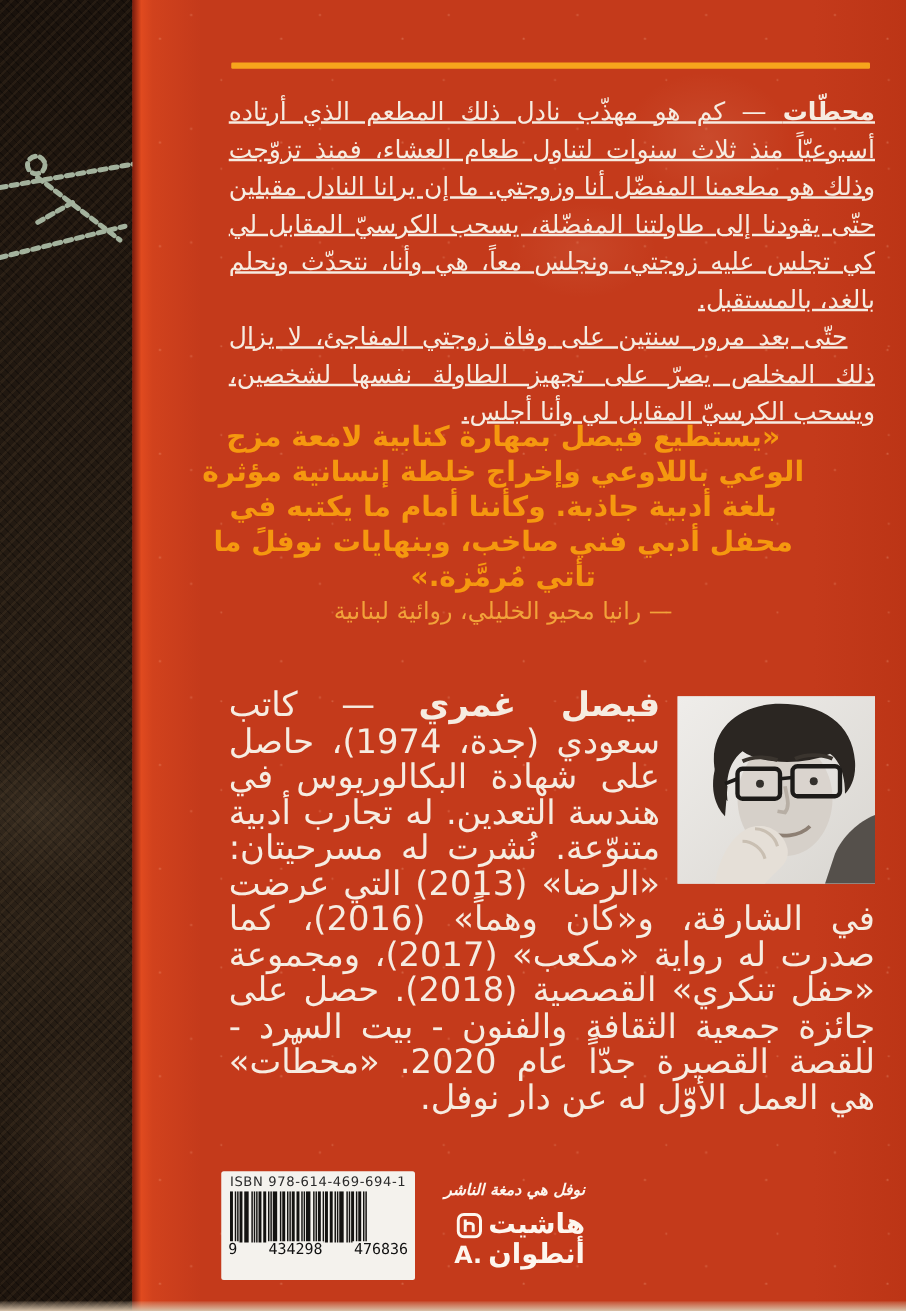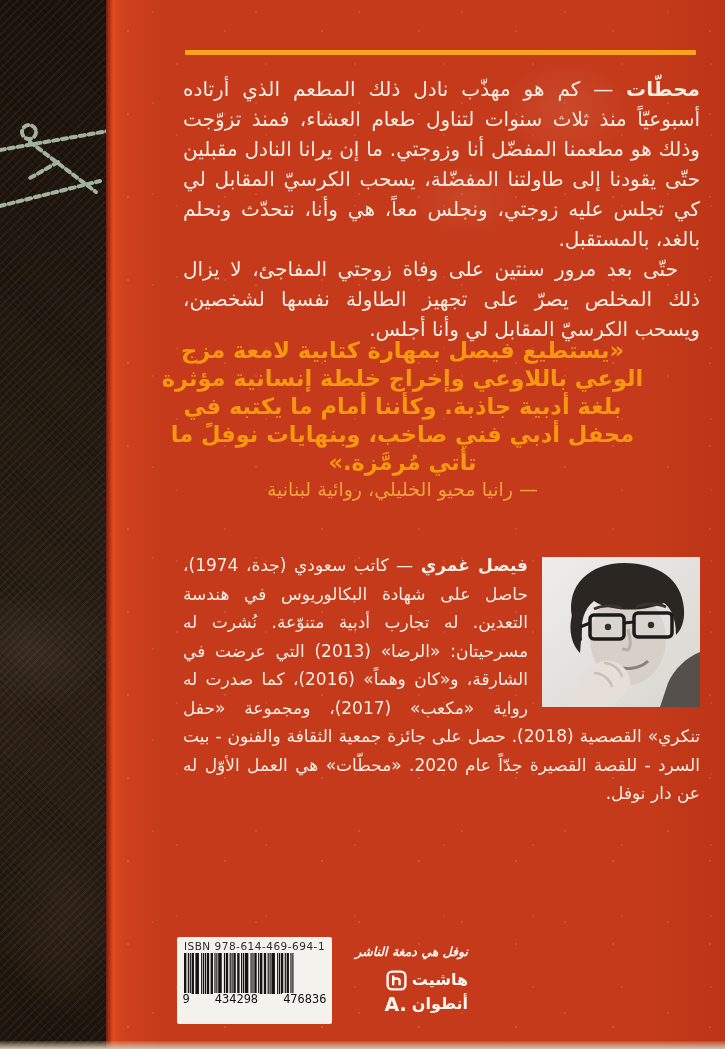--- a/index.html
+++ b/index.html
@@ -36,36 +36,36 @@
     position:absolute;left:0;right:0;bottom:0;height:8px;
     background:linear-gradient(180deg, rgba(219,198,174,.15), #d9c4ab);
   }
   
   .rule{position:absolute;left:185px;top:50px;width:511px;height:5px;background:#f7a41c;border-radius:1px;}
   .blurb{
     position:absolute;right:25px;left:183px;top:74px;
     direction:rtl;text-align:justify;color:#f6ece1;
     font-size:20px;line-height:30px;
   }
-  .blurb p{margin:0;}
+  .blurb p{margin:0;text-decoration:underline;}
   .blurb .p2{text-indent:22px;}
   .blurb b{font-weight:bold;}
   .quote{
     position:absolute;left:115px;right:35px;top:336px;
     direction:rtl;text-align:center;white-space:pre-line;
     color:#f5980f;font-weight:bold;font-size:22.5px;line-height:28px;
   }
   .attribution{
     position:absolute;left:115px;right:35px;top:478px;
     direction:rtl;text-align:center;color:#f2a23a;font-size:19px;
   }
   .bio{
     position:absolute;right:25px;left:183px;top:551px;
     direction:rtl;text-align:justify;color:#f6ece1;
-    font-size:17px;line-height:28.5px;
+    font-size:27px;line-height:28.5px;
   }
   .bio p{margin:0;}
   .photo{
     float:right;width:158px;height:150px;margin:6px 0 8px 14px;
     background:#e8e6e3;
   }
   
   .barcode-box{
     position:absolute;left:177px;top:937px;width:155px;height:87px;
     background:#f4f2ed;border-radius:2px;
@@ -79,21 +79,21 @@
     font-family:"DejaVu Sans Mono",monospace;font-size:12px;color:#111;
     margin-top:-12px;background:transparent;line-height:12px;
   }
   .digits span{background:#f4f2ed;padding:0 1px;}
   .publisher{
     position:absolute;left:350px;top:944px;width:118px;
     direction:rtl;color:#fdf6ee;text-align:right;
   }
   .imprint-line{font-size:12.5px;font-weight:bold;letter-spacing:0;margin-bottom:9px;white-space:nowrap;font-style:italic;}
   .logo-line{display:flex;direction:rtl;align-items:center;gap:5px;font-weight:bold;line-height:24px;}
-  .logo-line .ar{font-size:16px;}
+  .logo-line .ar{font-size:22px;}
   .logo-line .latin{font-size:19px;font-family:"DejaVu Sans",sans-serif;direction:ltr;}
 </style>
 </head>
 <body>
 
 <div class="page">
 
   <div class="spine">
     <svg class="doodle" width="110" height="95" viewBox="0 0 110 95">
       <g stroke="#cfe6cd" stroke-width="4" fill="none" stroke-dasharray="5 4" opacity="0.75" stroke-linecap="round">

